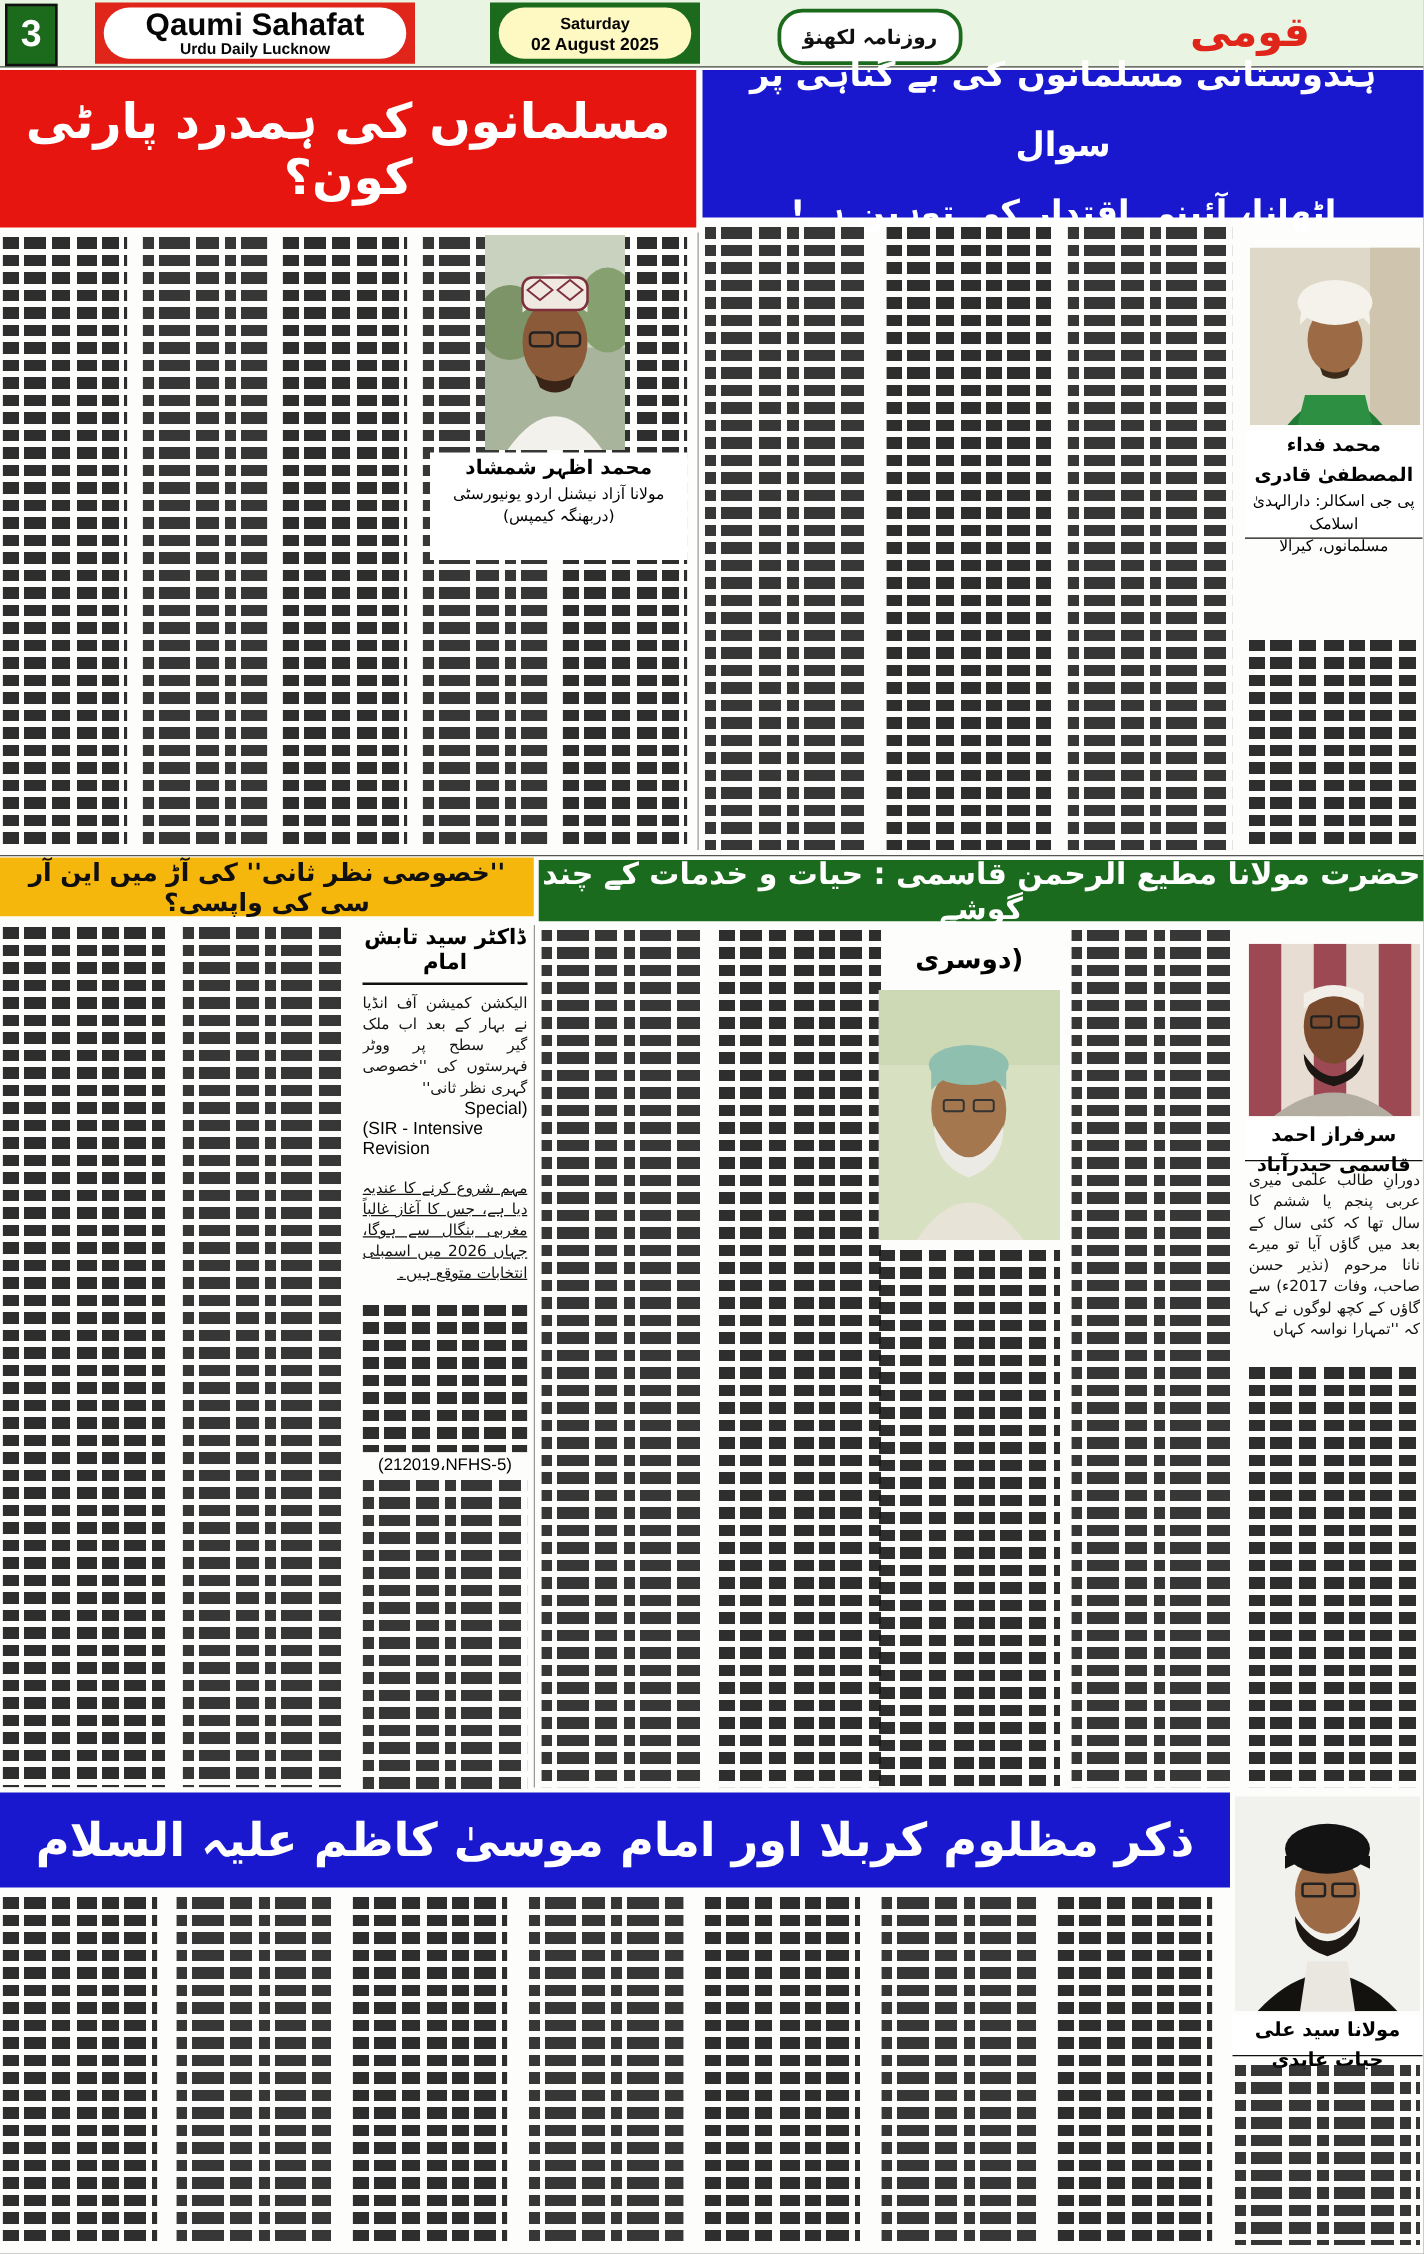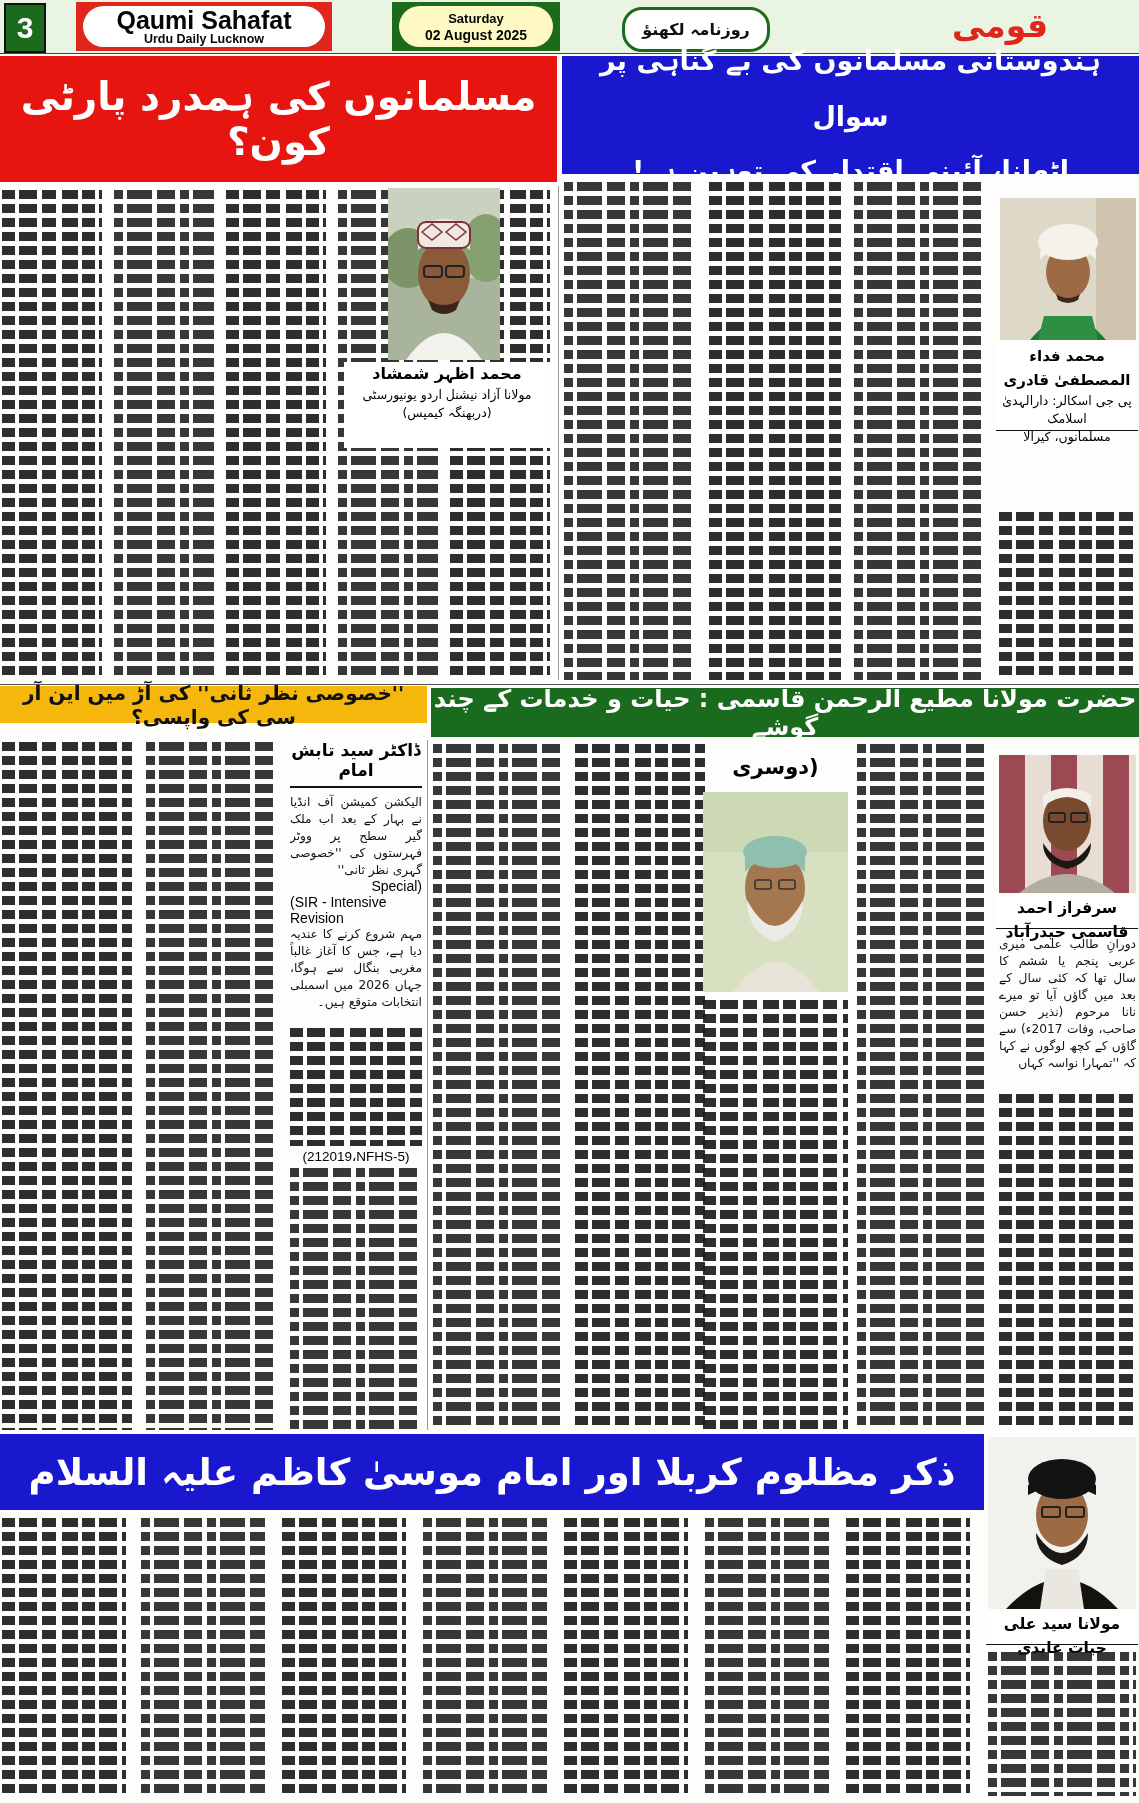--- a/index.html
+++ b/index.html
@@ -116,39 +116,39 @@
 
   <div class="abs caption" style="left:996px;top:344px;width:142px;height:86px;border-bottom:1.5px solid #111;">
     <div class="nm" style="font-size:15px;">محمد فداء المصطفیٰ قادری</div>
     <div class="sub">پی جی اسکالر: دارالہدیٰ اسلامک</div>
     <div class="sub">مسلمانوں، کیرالا</div>
   </div>
   <div class="abs sim" style="left:999px;top:510px;width:137px;height:170px;"></div>
 
   <div class="abs hline" style="left:0;top:684px;width:1139px;"></div>
 
-  <div class="abs band band-yellow ur" style="left:0;top:686px;width:427px;height:37px;">
+  <div class="abs band band-yellow ur" style="left:0;top:686px;width:427px;height:47px;">
     <span style="font-size:20px;">''خصوصی نظر ثانی'' کی آڑ میں این آر سی کی واپسی؟</span>
   </div>
 
   <div class="abs band band-green ur" style="left:431px;top:688px;width:708px;height:49px;">
     <span style="font-size:24px;">حضرت مولانا مطیع الرحمن قاسمی : حیات و خدمات کے چند گوشے</span>
   </div>
 
   <div class="abs vline" style="left:427px;top:740px;height:690px;"></div>
 
   <div class="abs sim" style="left:2px;top:740px;width:130px;height:690px;"></div>
   <div class="abs sim2" style="left:146px;top:740px;width:130px;height:690px;"></div>
 
   <div class="abs" style="left:290px;top:740px;width:132px;height:690px;">
     <div class="ur" style="font-weight:bold;font-size:17px;text-align:center;border-bottom:2px solid #111;padding-bottom:6px;">ڈاکٹر سید تابش امام</div>
     <div class="ur lead" style="margin-top:6px;height:84px;overflow:hidden;">الیکشن کمیشن آف انڈیا نے بہار کے بعد اب ملک گیر سطح پر ووٹر فہرستوں کی ''خصوصی گہری نظر ثانی''</div>
     <div class="en" style="font-size:14px;text-align:right;">Special)</div>
     <div class="en" style="font-size:14px;text-align:left;">(SIR - Intensive Revision</div>
-    <div class="ur lead" style="margin-top:0;height:100px;overflow:hidden;">مہم شروع کرنے کا عندیہ دیا ہے، جس کا آغاز غالباً مغربی بنگال سے ہوگا، جہاں 2026 میں اسمبلی انتخابات متوقع ہیں۔</div>
+    <div class="ur lead" style="margin-top:16px;height:100px;overflow:hidden;text-decoration:underline;">مہم شروع کرنے کا عندیہ دیا ہے، جس کا آغاز غالباً مغربی بنگال سے ہوگا، جہاں 2026 میں اسمبلی انتخابات متوقع ہیں۔</div>
     <div class="sim" style="width:132px;height:120px;"></div>
     <div class="en" style="font-size:13.5px;text-align:center;margin:2px 0;">(212019،NFHS-5)</div>
     <div class="sim2" style="width:132px;height:300px;"></div>
   </div>
 
   <div class="abs sim2" style="left:433px;top:742px;width:130px;height:688px;"></div>
   <div class="abs sim" style="left:575px;top:742px;width:130px;height:688px;"></div>
 
   <div class="abs ur" style="left:703px;top:748px;width:145px;height:38px;font-weight:bold;font-size:21px;text-align:center;line-height:38px;">(دوسری قسط)</div>
   <div class="abs" style="left:703px;top:792px;width:145px;height:200px;background:#fff;">

